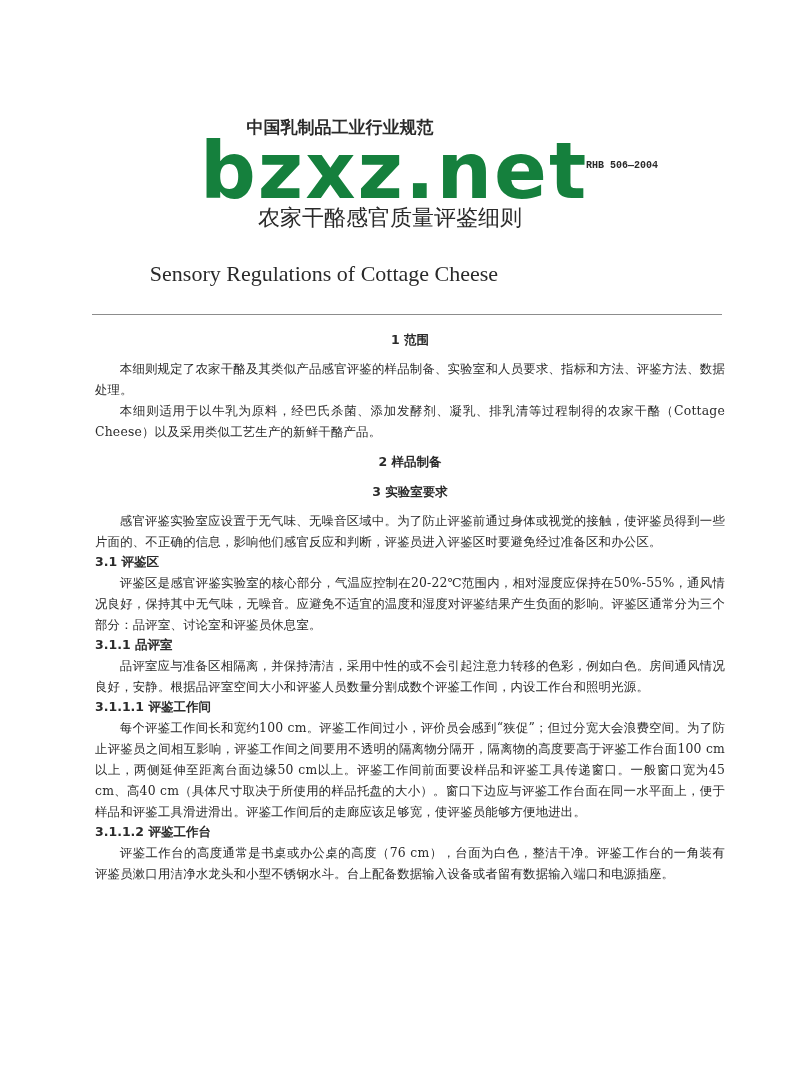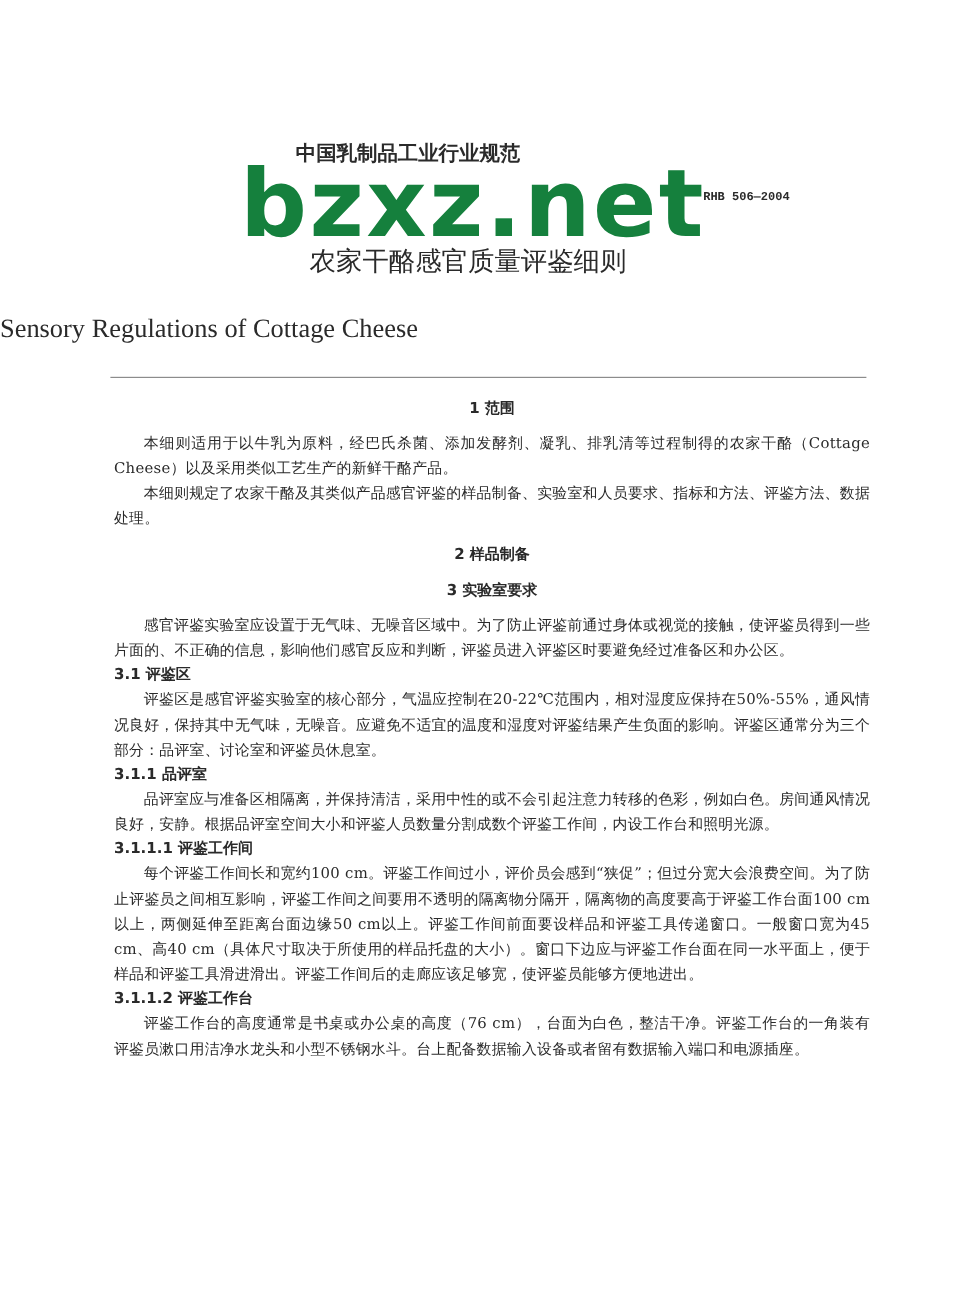--- a/index.html
+++ b/index.html
@@ -1,43 +1,43 @@
 <!DOCTYPE html>
 <html><head>
 <meta charset="utf-8">
 <style>
   html, body { margin: 0; padding: 0; background: #ffffff; }
   body { width: 800px; height: 1091px; position: relative; overflow: hidden; color: #2a2a2a; font-family: "DejaVu Serif", serif; }
   .watermark { position: absolute; left: 200px; top: 132px; font-family: "DejaVu Sans", sans-serif; font-weight: bold; font-size: 78px; color: #15803d; letter-spacing: 2px; line-height: 1; z-index: 0; }
   .org { position: absolute; left: 0; width: 680px; top: 116px; text-align: center; font-family: "DejaVu Sans", sans-serif; font-weight: bold; font-size: 17px; z-index: 1; }
   .code { position: absolute; left: 586px; top: 160px; font-family: "Liberation Mono", monospace; font-weight: bold; font-size: 10px; z-index: 1; text-align: right; }
   .title-cn { position: absolute; left: 0; width: 800px; top: 203px; text-align: center; font-family: "DejaVu Sans", sans-serif; font-size: 22px; z-index: 1; padding-right: 20px; box-sizing: border-box; }
-  .title-en { position: absolute; left: 0; width: 656px; top: 261px; font-family: "Liberation Serif", serif; font-size: 22px; padding-right: 8px; box-sizing: border-box; }
+  .title-en { position: absolute; left: 0; width: 656px; top: 261px; text-align: center; font-family: "Liberation Serif", serif; font-size: 22px; padding-right: 8px; box-sizing: border-box; }
   .rule { position: absolute; left: 92px; top: 314px; width: 630px; height: 0; border-top: 1.5px solid #8c8c8c; }
   .content { position: absolute; left: 95px; top: 330px; width: 630px; font-size: 12.4px; line-height: 21px; }
   .h1 { font-family: "DejaVu Sans", sans-serif; font-weight: bold; font-size: 12.5px; margin: 0; line-height: 20px; text-align: center; }
   .h1.first { margin-bottom: 8px; }
   .h1.sp { margin-top: 10px; margin-bottom: 8px; }
   .h2 { font-family: "DejaVu Sans", sans-serif; font-weight: bold; font-size: 12.5px; margin: 0; line-height: 20px; }
   .p { margin: 0; text-indent: 2em; text-align: justify; font-family: "DejaVu Serif", serif; letter-spacing: 0.2px; }
 </style>
 </head>
 <body>
 
 <div class="watermark">bzxz.net</div>
 <div class="org">中国乳制品工业行业规范</div>
 <div class="code">RHB 506—2004</div>
 <div class="title-cn">农家干酪感官质量评鉴细则</div>
 <div class="title-en">Sensory Regulations of Cottage Cheese</div>
 <div class="rule"></div>
 
 <div class="content">
   <div class="h1 first">1 范围</div>
+  <p class="p">本细则规定了农家干酪及其类似产品感官评鉴的样品制备、实验室和人员要求、指标和方法、评鉴方法、数据处理。</p>
   <p class="p">本细则适用于以牛乳为原料，经巴氏杀菌、添加发酵剂、凝乳、排乳清等过程制得的农家干酪（Cottage Cheese）以及采用类似工艺生产的新鲜干酪产品。</p>
-  <p class="p">本细则规定了农家干酪及其类似产品感官评鉴的样品制备、实验室和人员要求、指标和方法、评鉴方法、数据处理。</p>
 
   <div class="h1 sp">2 样品制备</div>
 
   <div class="h1 sp">3 实验室要求</div>
   <p class="p">感官评鉴实验室应设置于无气味、无噪音区域中。为了防止评鉴前通过身体或视觉的接触，使评鉴员得到一些片面的、不正确的信息，影响他们感官反应和判断，评鉴员进入评鉴区时要避免经过准备区和办公区。</p>
 
   <div class="h2">3.1 评鉴区</div>
   <p class="p">评鉴区是感官评鉴实验室的核心部分，气温应控制在20-22℃范围内，相对湿度应保持在50%-55%，通风情况良好，保持其中无气味，无噪音。应避免不适宜的温度和湿度对评鉴结果产生负面的影响。评鉴区通常分为三个部分：品评室、讨论室和评鉴员休息室。</p>
 
   <div class="h2">3.1.1 品评室</div>

